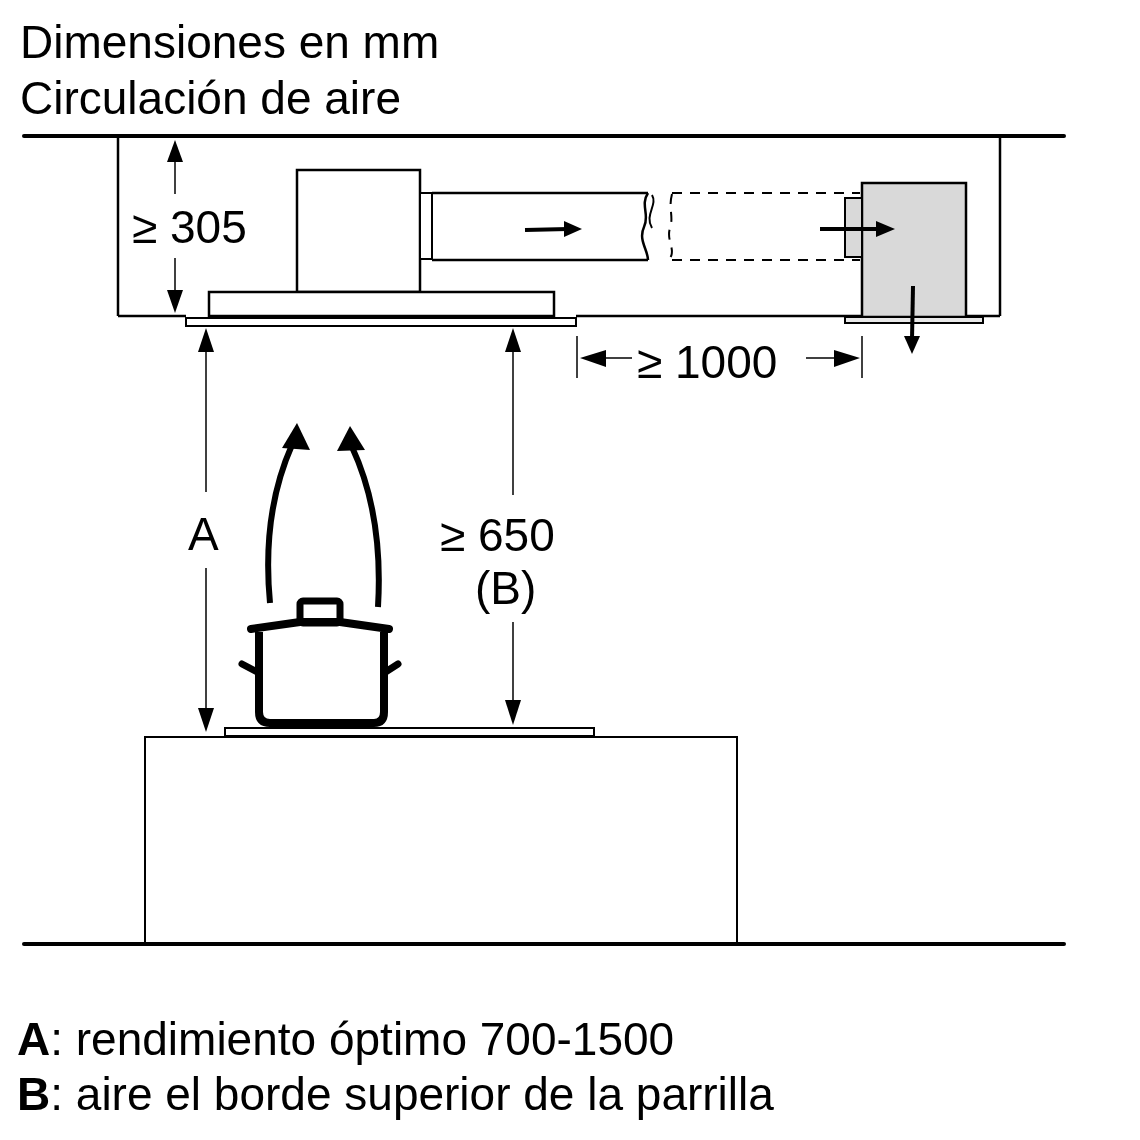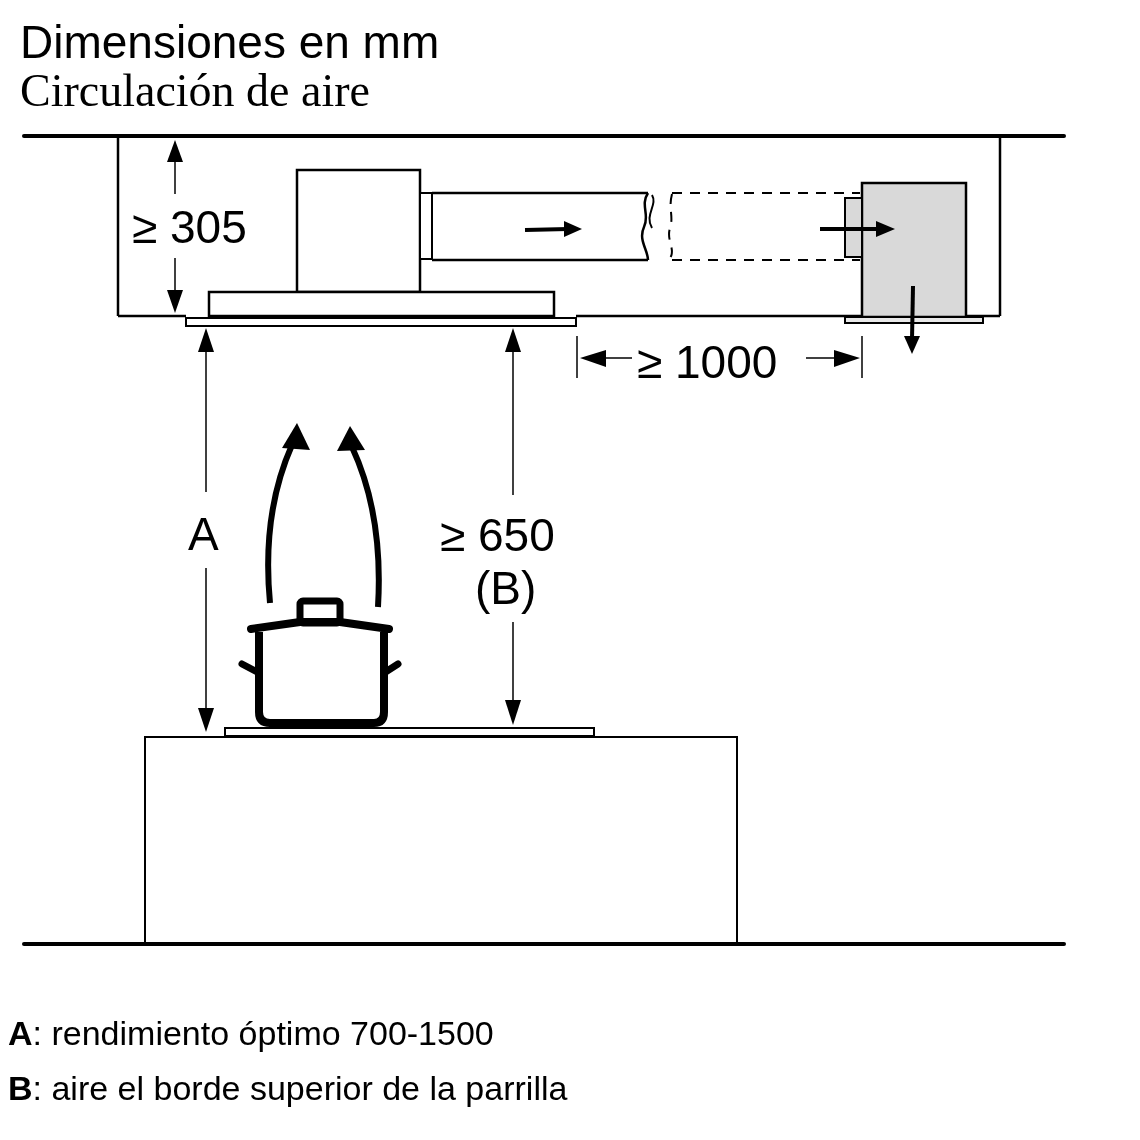--- a/index.html
+++ b/index.html
@@ -1,22 +1,22 @@
 <!DOCTYPE html>
 <html><head>
   <meta charset="utf-8">
   <style>
     html, body { margin: 0; padding: 0; background: #ffffff; }
     body { width: 1140px; height: 1140px; position: relative; overflow: hidden; font-family: "Liberation Sans", sans-serif; color: #000; }
     .title { position: absolute; left: 20px; font-size: 46px; line-height: 1; white-space: nowrap; }
     #t1 { top: 19px; }
-    #t2 { top: 68px; font-family: Liberation Serif, serif; }
+    #t2 { top: 75px; }
     svg.diagram { position: absolute; left: 0; top: 0; }
     .lbl { font-family: "Liberation Sans", sans-serif; fill: #000; }
-    .legend { position: absolute; left: 8px; font-size: 34px; line-height: 1; white-space: nowrap; }
+    .legend { position: absolute; left: 17px; font-size: 46px; line-height: 1; white-space: nowrap; }
     .legend b { font-weight: bold; }
     #l1 { top: 1016px; }
     #l2 { top: 1071px; }
   </style>
 </head>
 <body>
 
 <div class="title" id="t1">Dimensiones en mm</div>
 <div class="title" id="t2">Circulación de aire</div>
 

